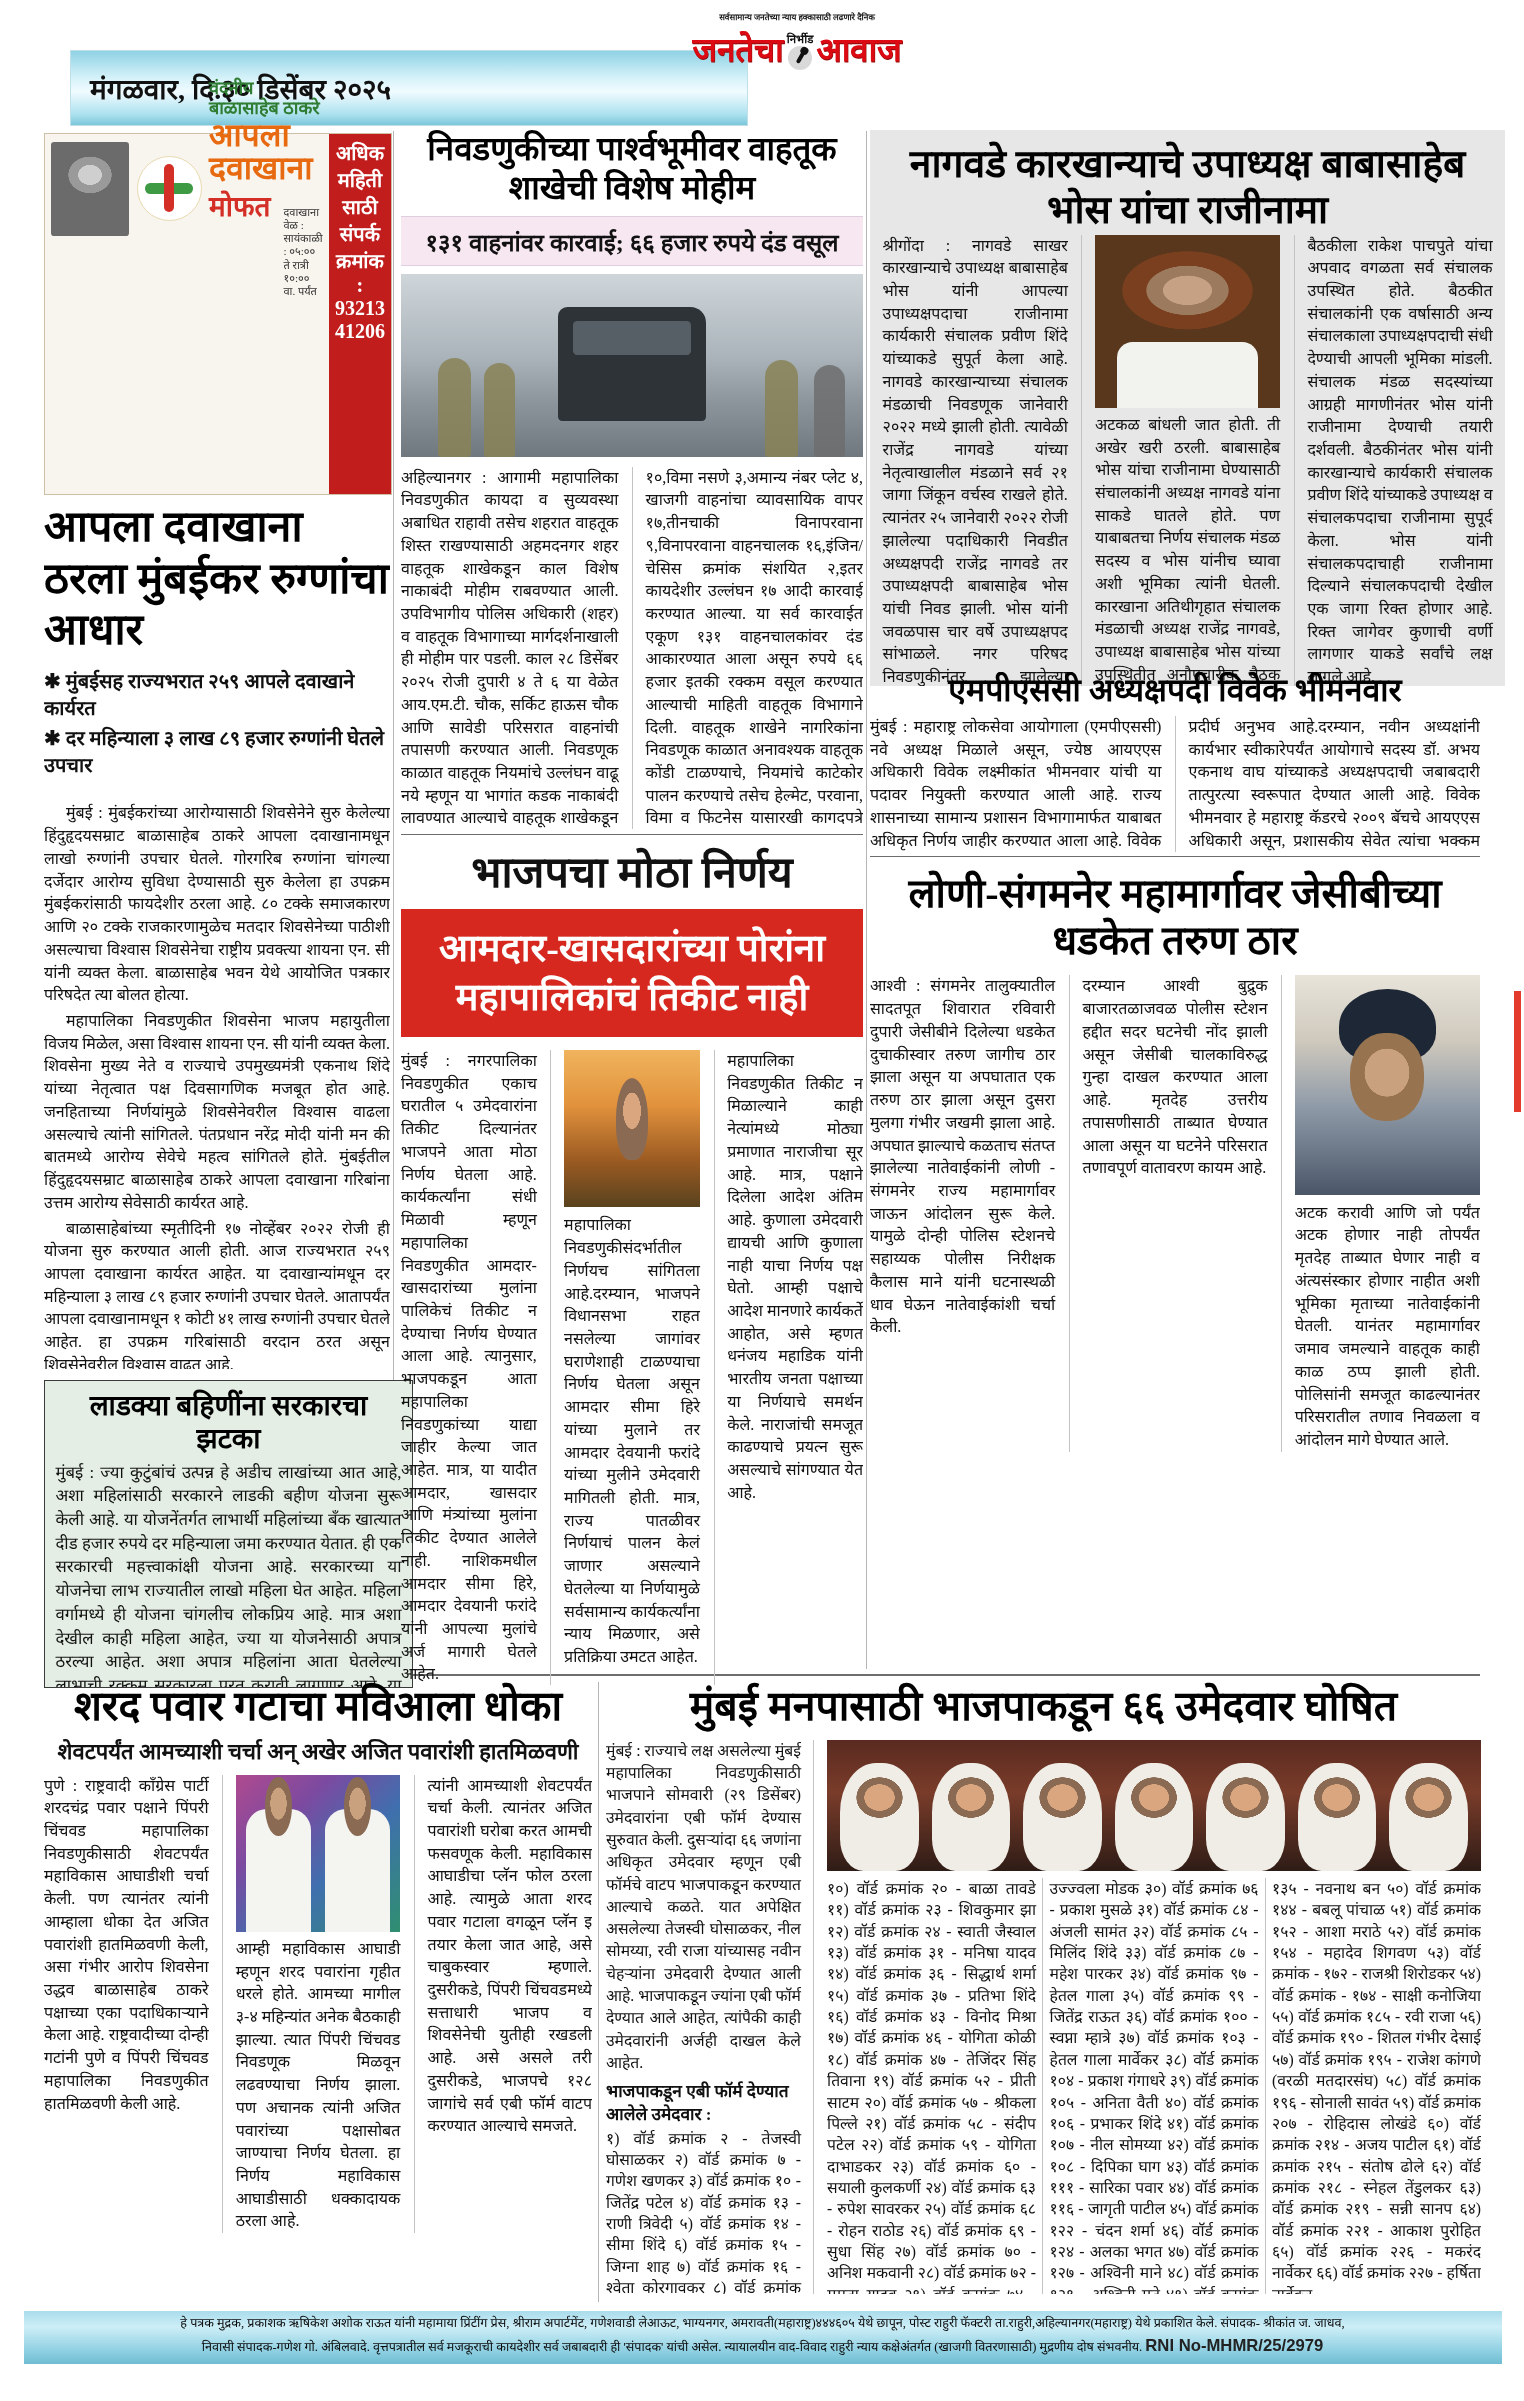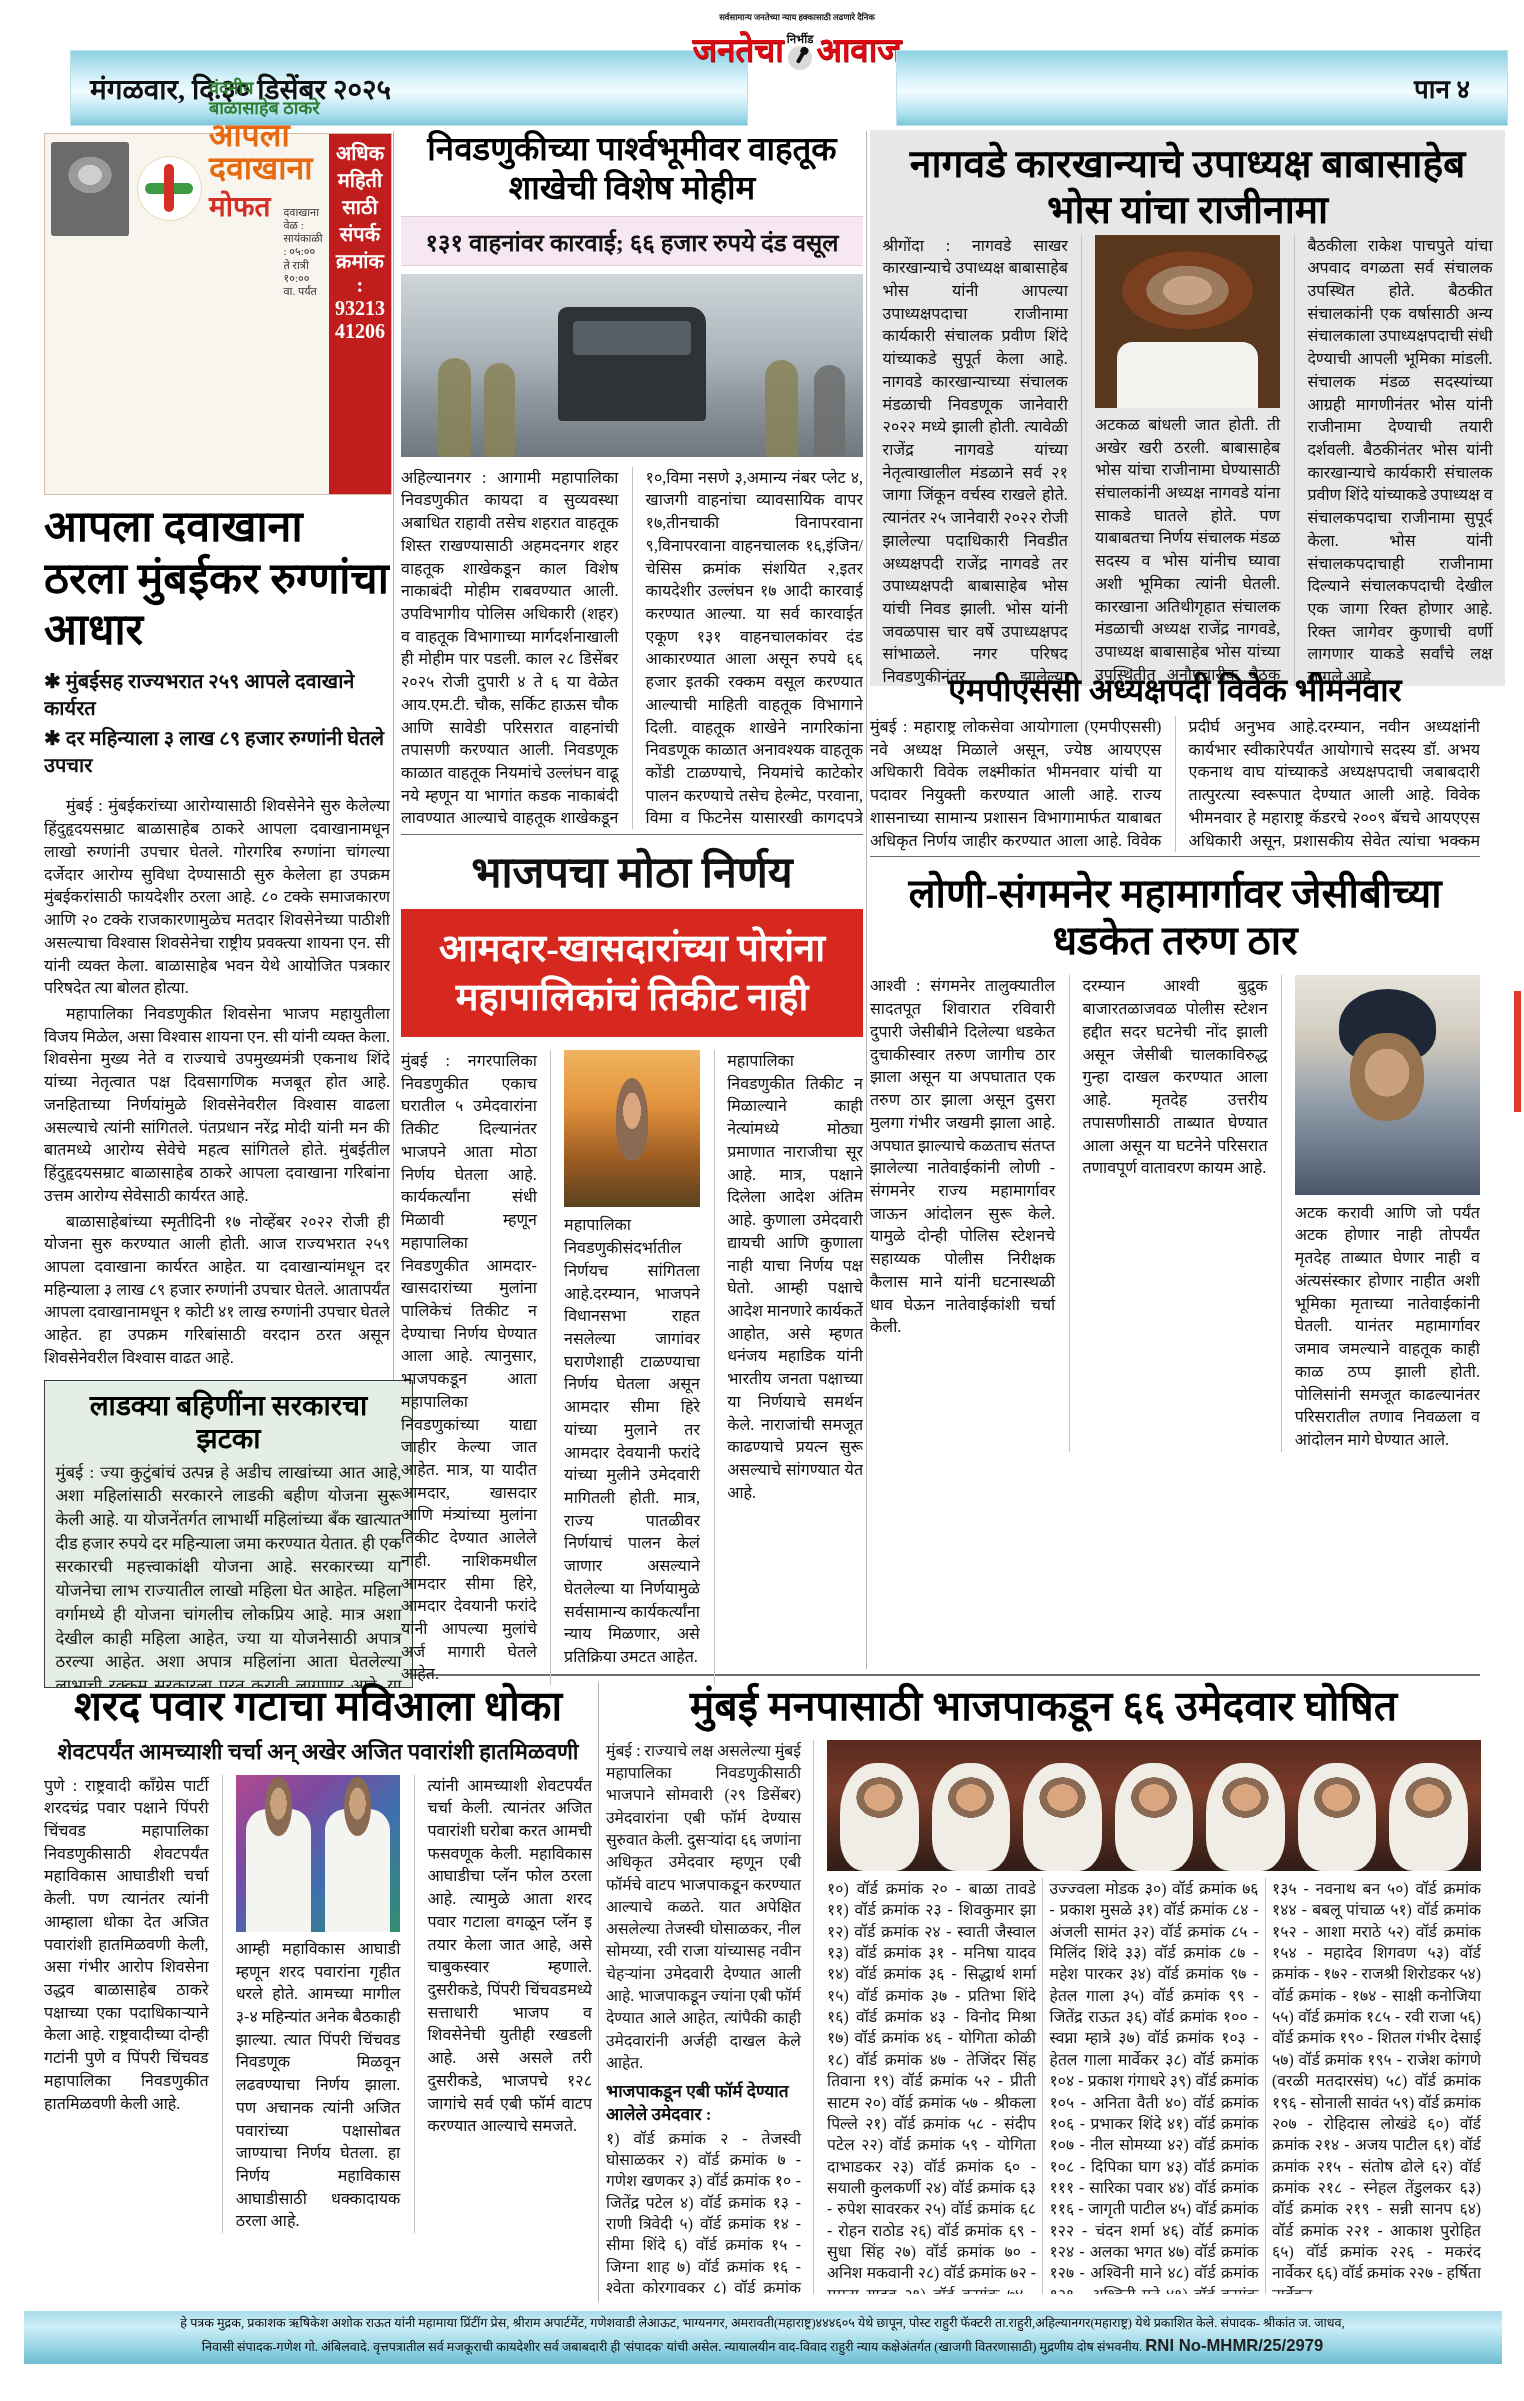--- a/index.html
+++ b/index.html
@@ -60,21 +60,21 @@
       font-weight:bold;font-size:13.6px;line-height:1.25;text-align:center;}
   .ad-sign{position:absolute;right:7.3px;top:15.7px;width:99px;height:120px;background:#fdfdf6;border:1px solid #cfd5c2;
       text-align:center;padding:4.2px;}
   .ad-sign .one{color:#d42f26;font-weight:bold;font-size:24px;font-family:"Liberation Sans",sans-serif;line-height:1;}
   .ad-sign .rupee{color:#2f7d33;font-weight:bold;font-size:15.7px;line-height:1.1;}
   .ad-sign .cnt{font-size:10.5px;color:#444;margin-top:5.2px;}
 
   
   .art-davakhana{position:absolute;left:44px;top:501px;width:346px;height:868px;overflow:hidden;}
   .art-davakhana .headline{font-size:43px;text-align:left;line-height:1.2;}
-  .bullets{margin-top:12.6px;margin-bottom:16px;}
+  .bullets{margin-top:12.6px;margin-bottom:23px;}
   .bullet-line{font-size:20px;font-weight:bold;line-height:1.35;margin:3.1px 0;}
 
   
   .box-ladki{position:absolute;left:44px;top:1380px;width:346px;height:289px;background:#e4eee4;
       border:1px solid #3a3a3a;padding:8.4px 10.5px;overflow:hidden;}
   .box-ladki .headline{font-size:28px;margin-bottom:5.2px;}
   .box-ladki .body-text{font-size:16.7px;}
 
   
   .art-traffic{position:absolute;left:401px;top:130px;width:462px;height:699px;overflow:hidden;}
@@ -171,23 +171,20 @@
       <span class="mast-word">जनतेचा</span>
       <span class="mast-mid">
         <span class="badge">निर्भीड</span>
         <span class="fist-icon">
             <i class="mic"></i>
           </span>
       </span>
       <span class="mast-word">आवाज</span>
     </div>
   </div>
-  <div class="band band-right">
-    <span class="pageno">पान ४</span>
-  </div>
 
   <div class="vrule" style="left:393px;top:131px;height:1538px;"></div>
   <div class="vrule" style="left:866px;top:131px;height:1538px;"></div>
   <div class="hrule" style="left:44px;top:1674px;width:1436px;"></div>
   <div class="vrule" style="left:598px;top:1682px;height:620px;"></div>
   <div class="red-edge"></div>
 
   <div class="ad">
     <div class="ad-top">
       <div class="ad-portrait"></div>

